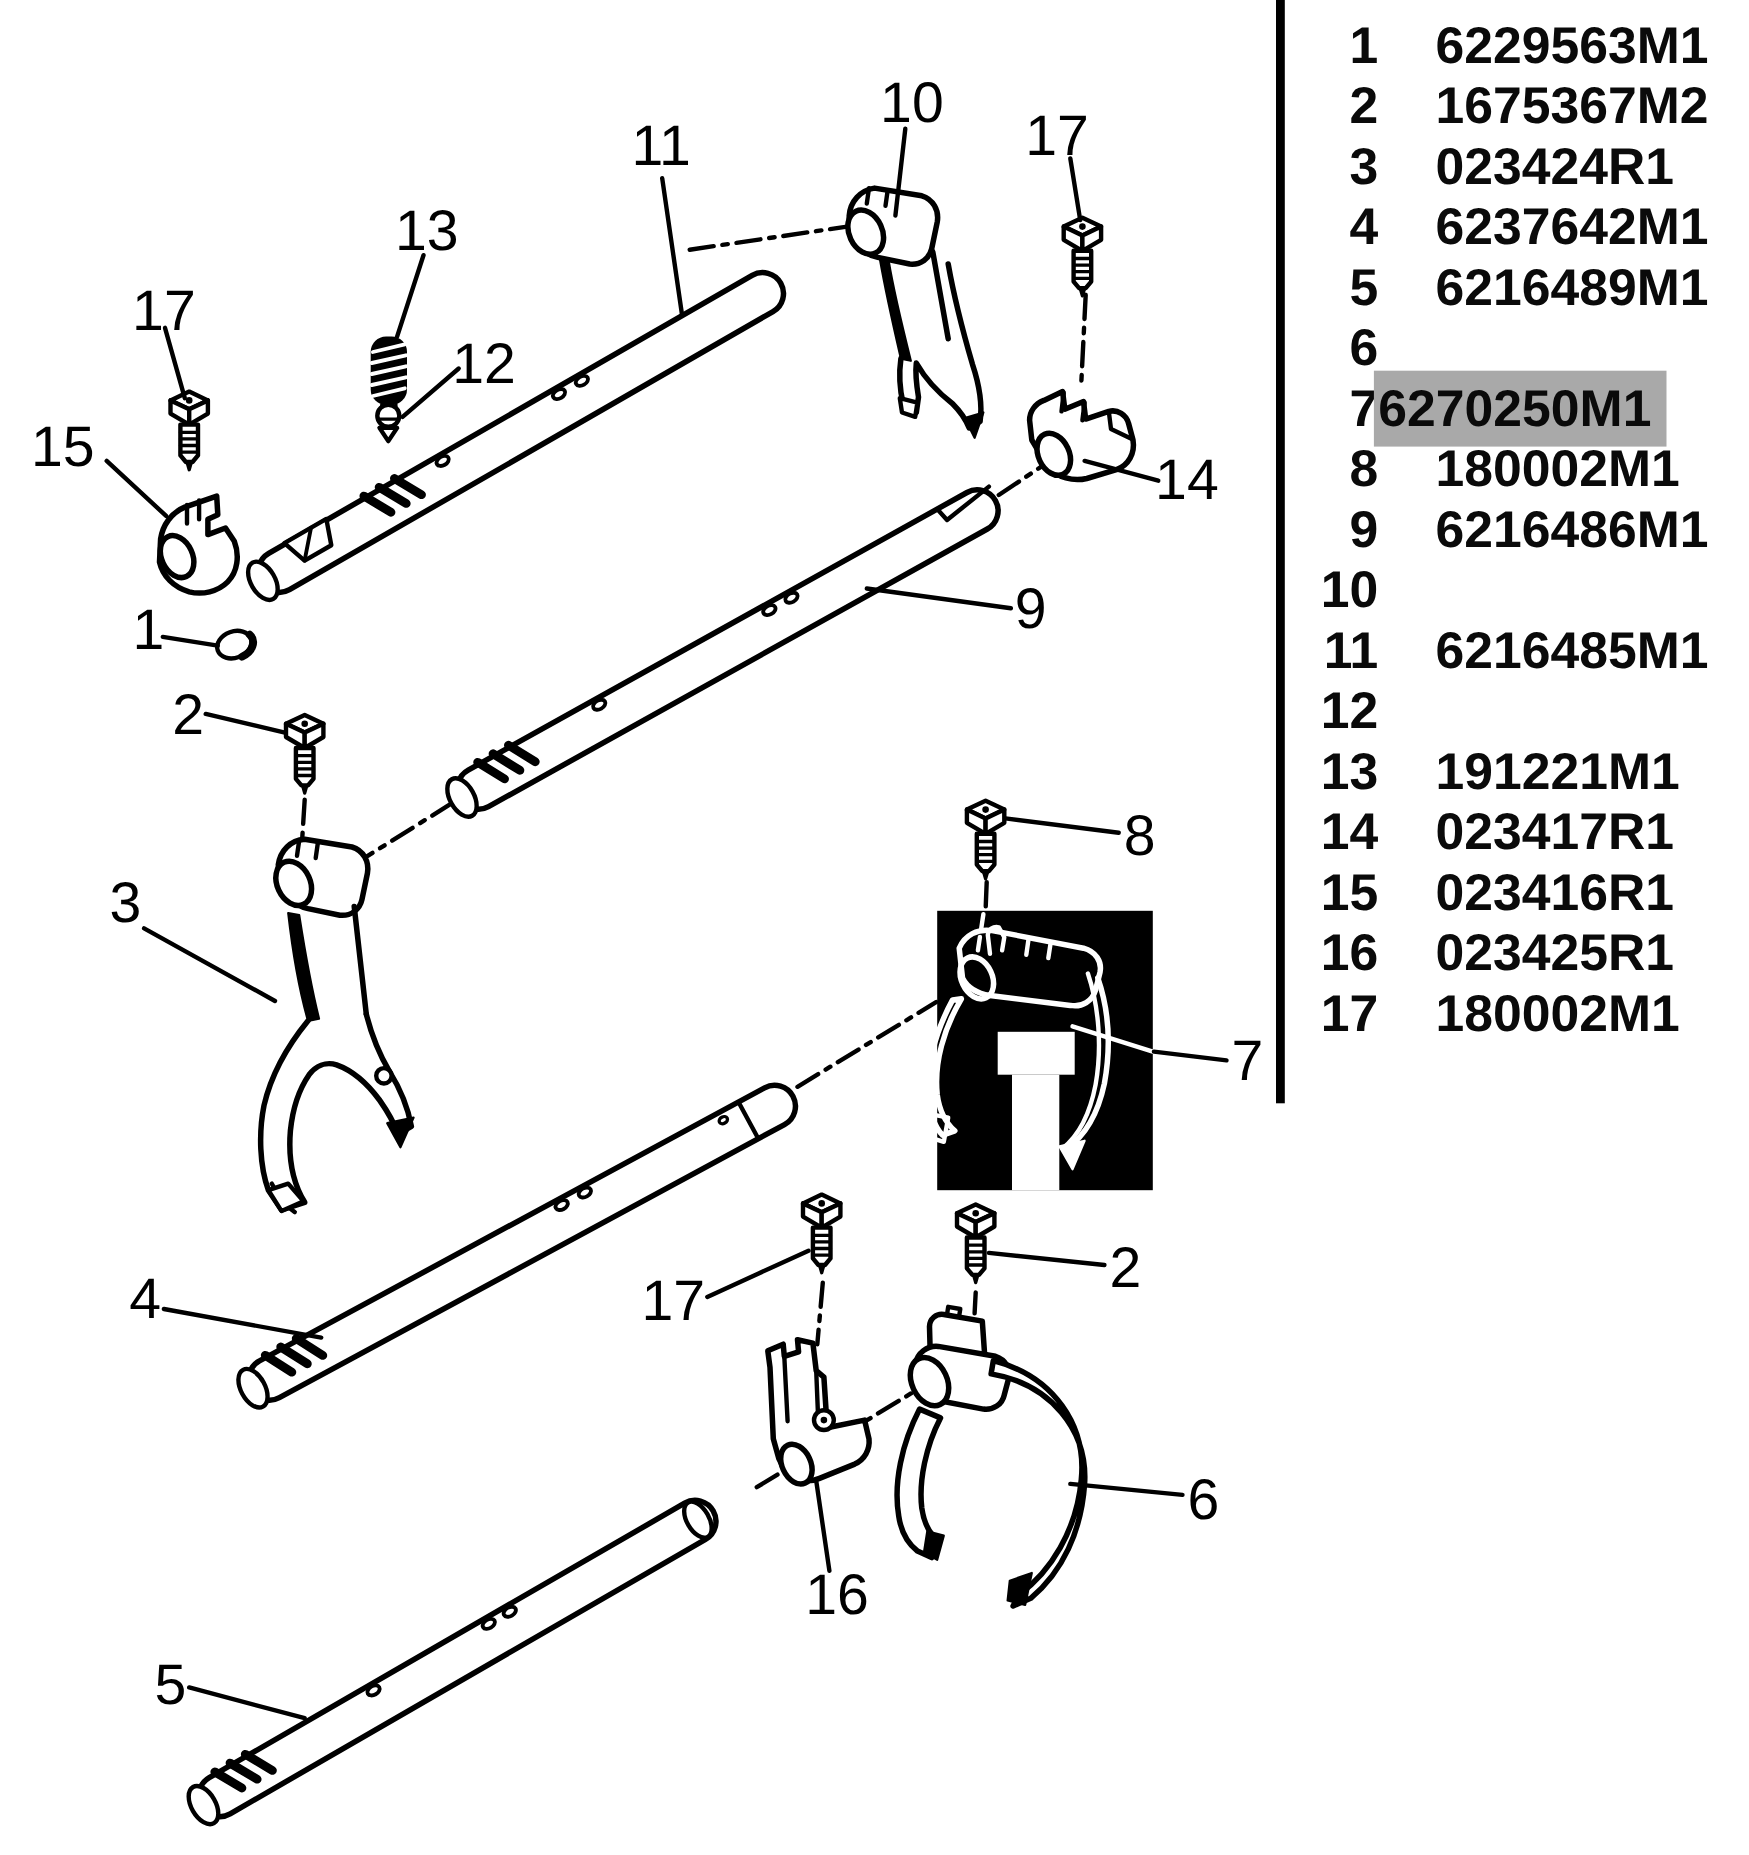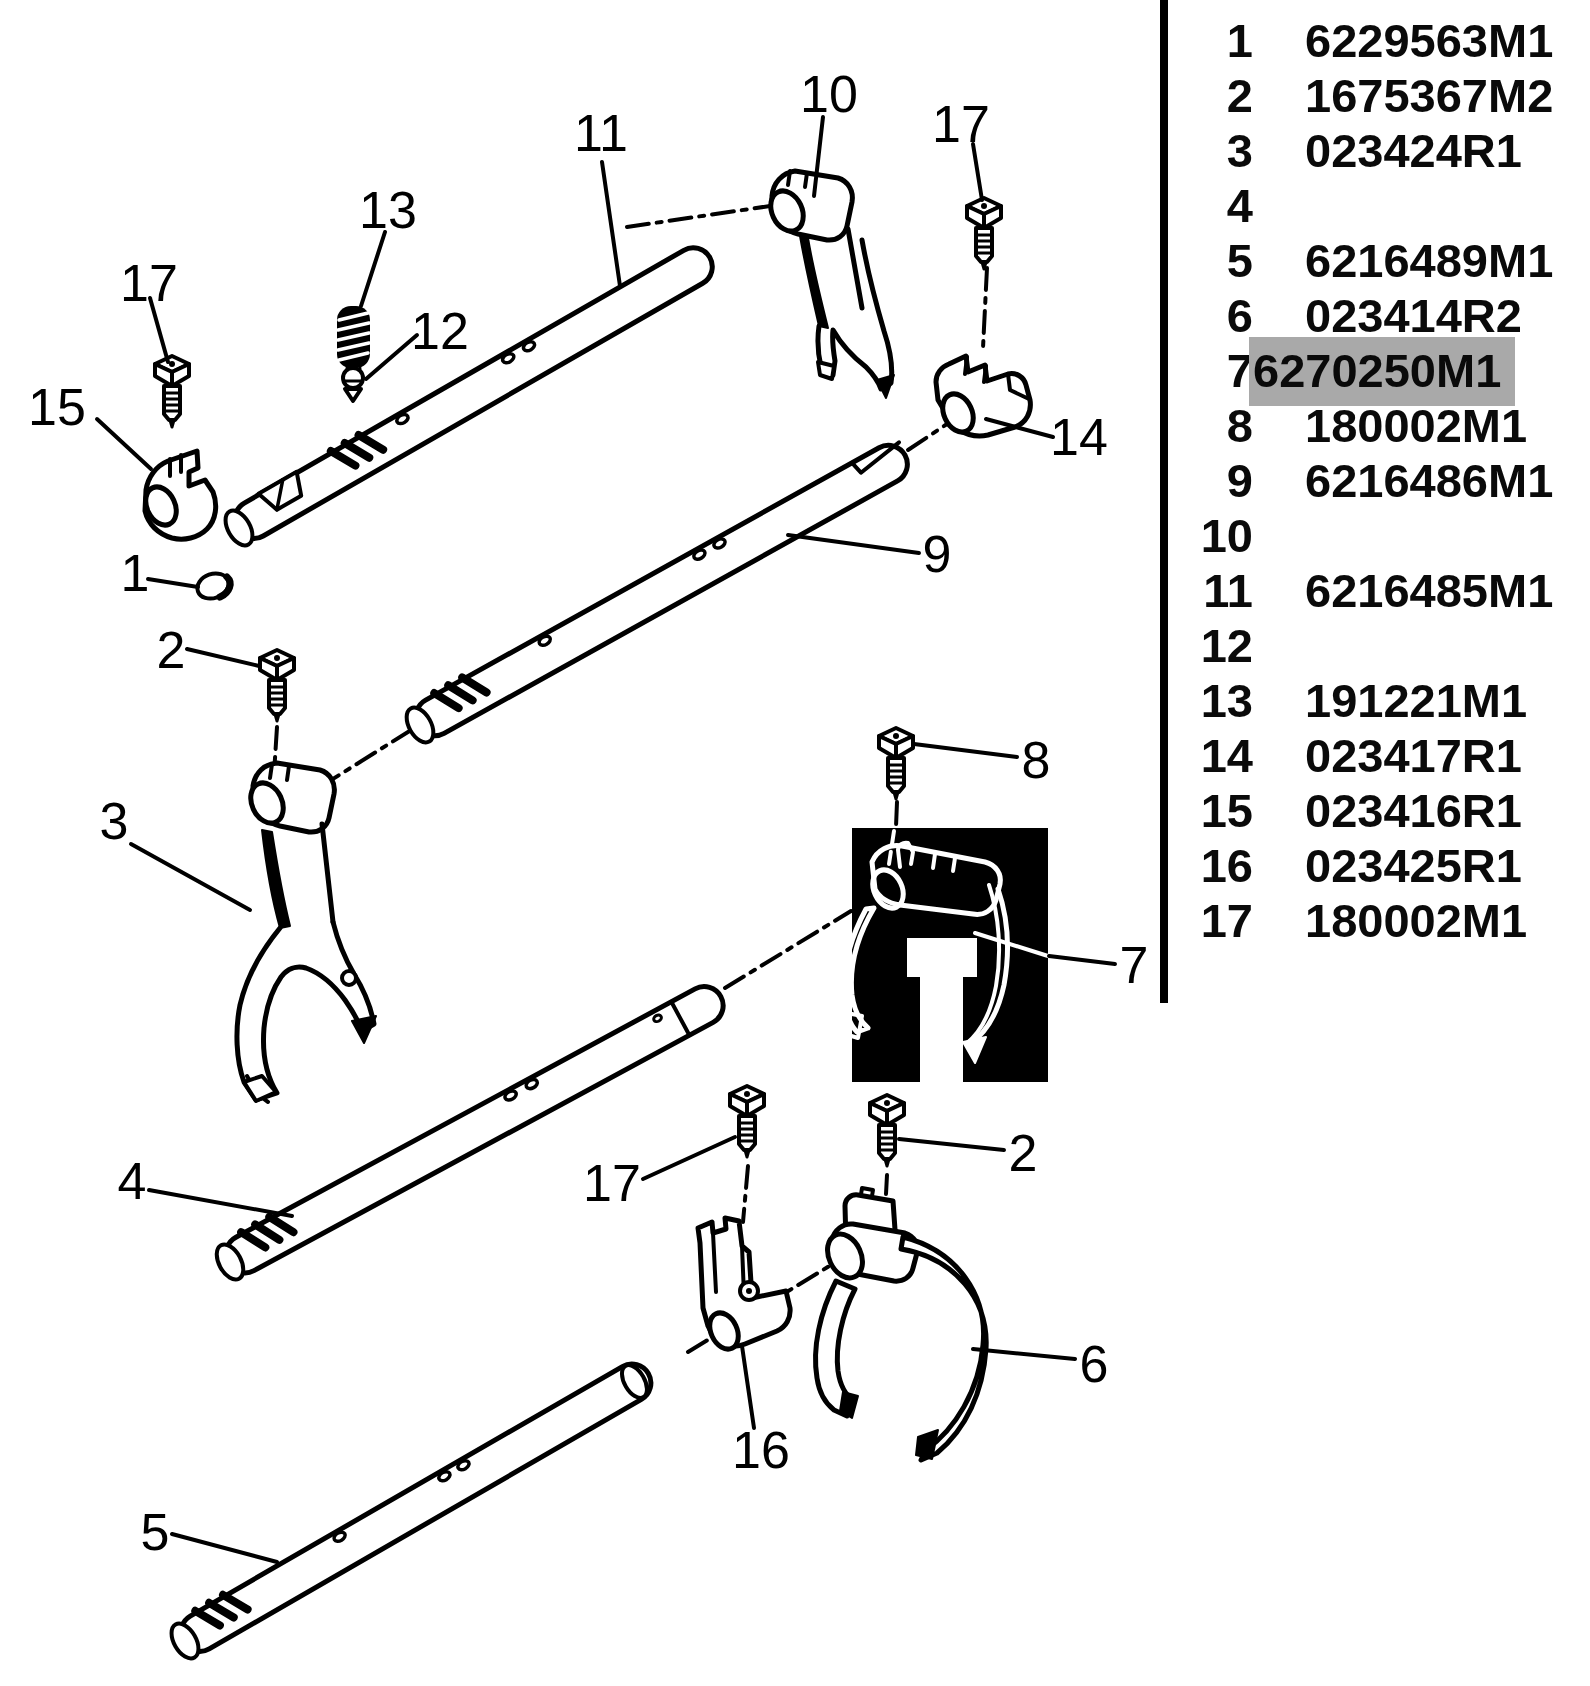--- a/index.html
+++ b/index.html
@@ -261,28 +261,28 @@
       <div class="plist-row">
         <span class="plist-ref">2</span>
         <span class="plist-part">1675367M2</span>
       </div>
       <div class="plist-row">
         <span class="plist-ref">3</span>
         <span class="plist-part">023424R1</span>
       </div>
       <div class="plist-row">
         <span class="plist-ref">4</span>
+        <span class="plist-part">6237642M1</span>
       </div>
       <div class="plist-row">
         <span class="plist-ref">5</span>
         <span class="plist-part">6216489M1</span>
       </div>
       <div class="plist-row">
         <span class="plist-ref">6</span>
-        <span class="plist-part">023414R2</span>
       </div>
       <div class="plist-row">
         <span class="plist-ref">7</span>
         <span class="plist-part hl">6270250M1</span>
       </div>
       <div class="plist-row">
         <span class="plist-ref">8</span>
         <span class="plist-part">180002M1</span>
       </div>
       <div class="plist-row">

